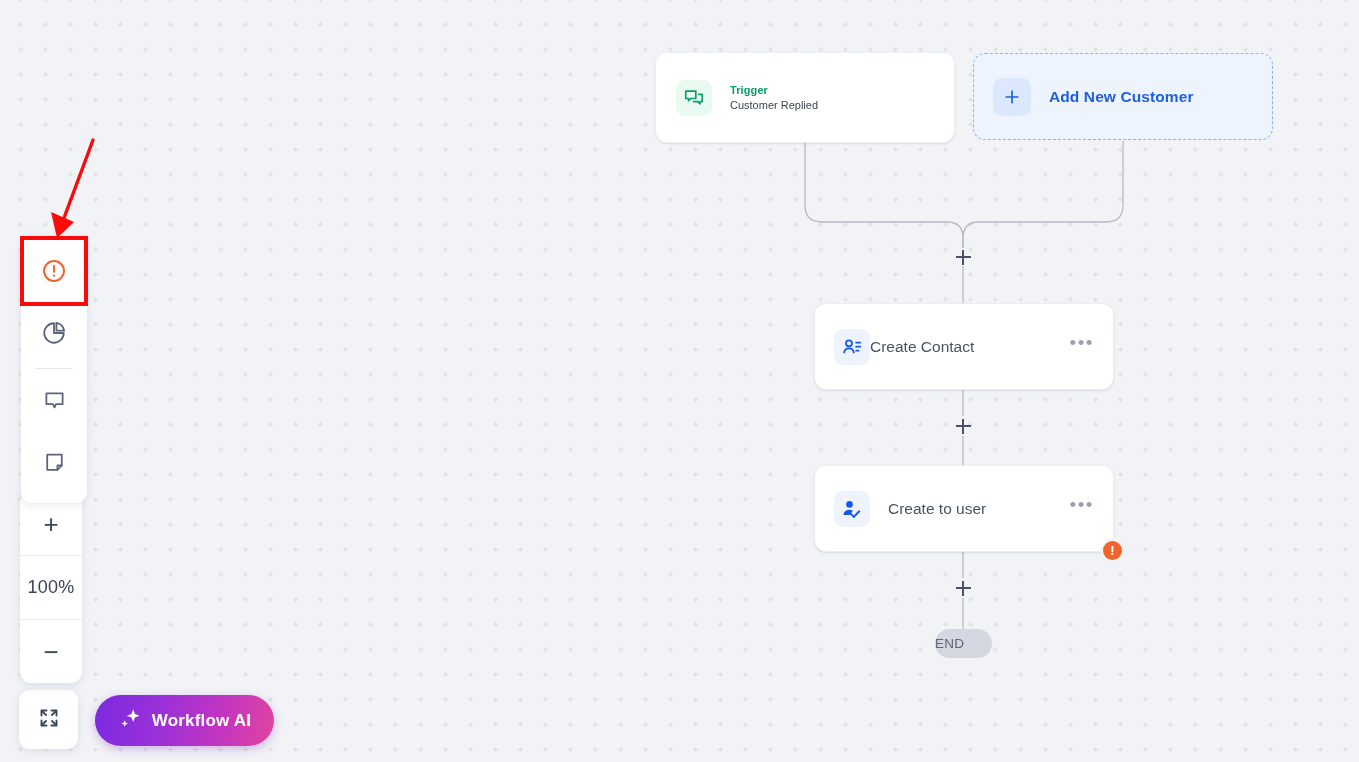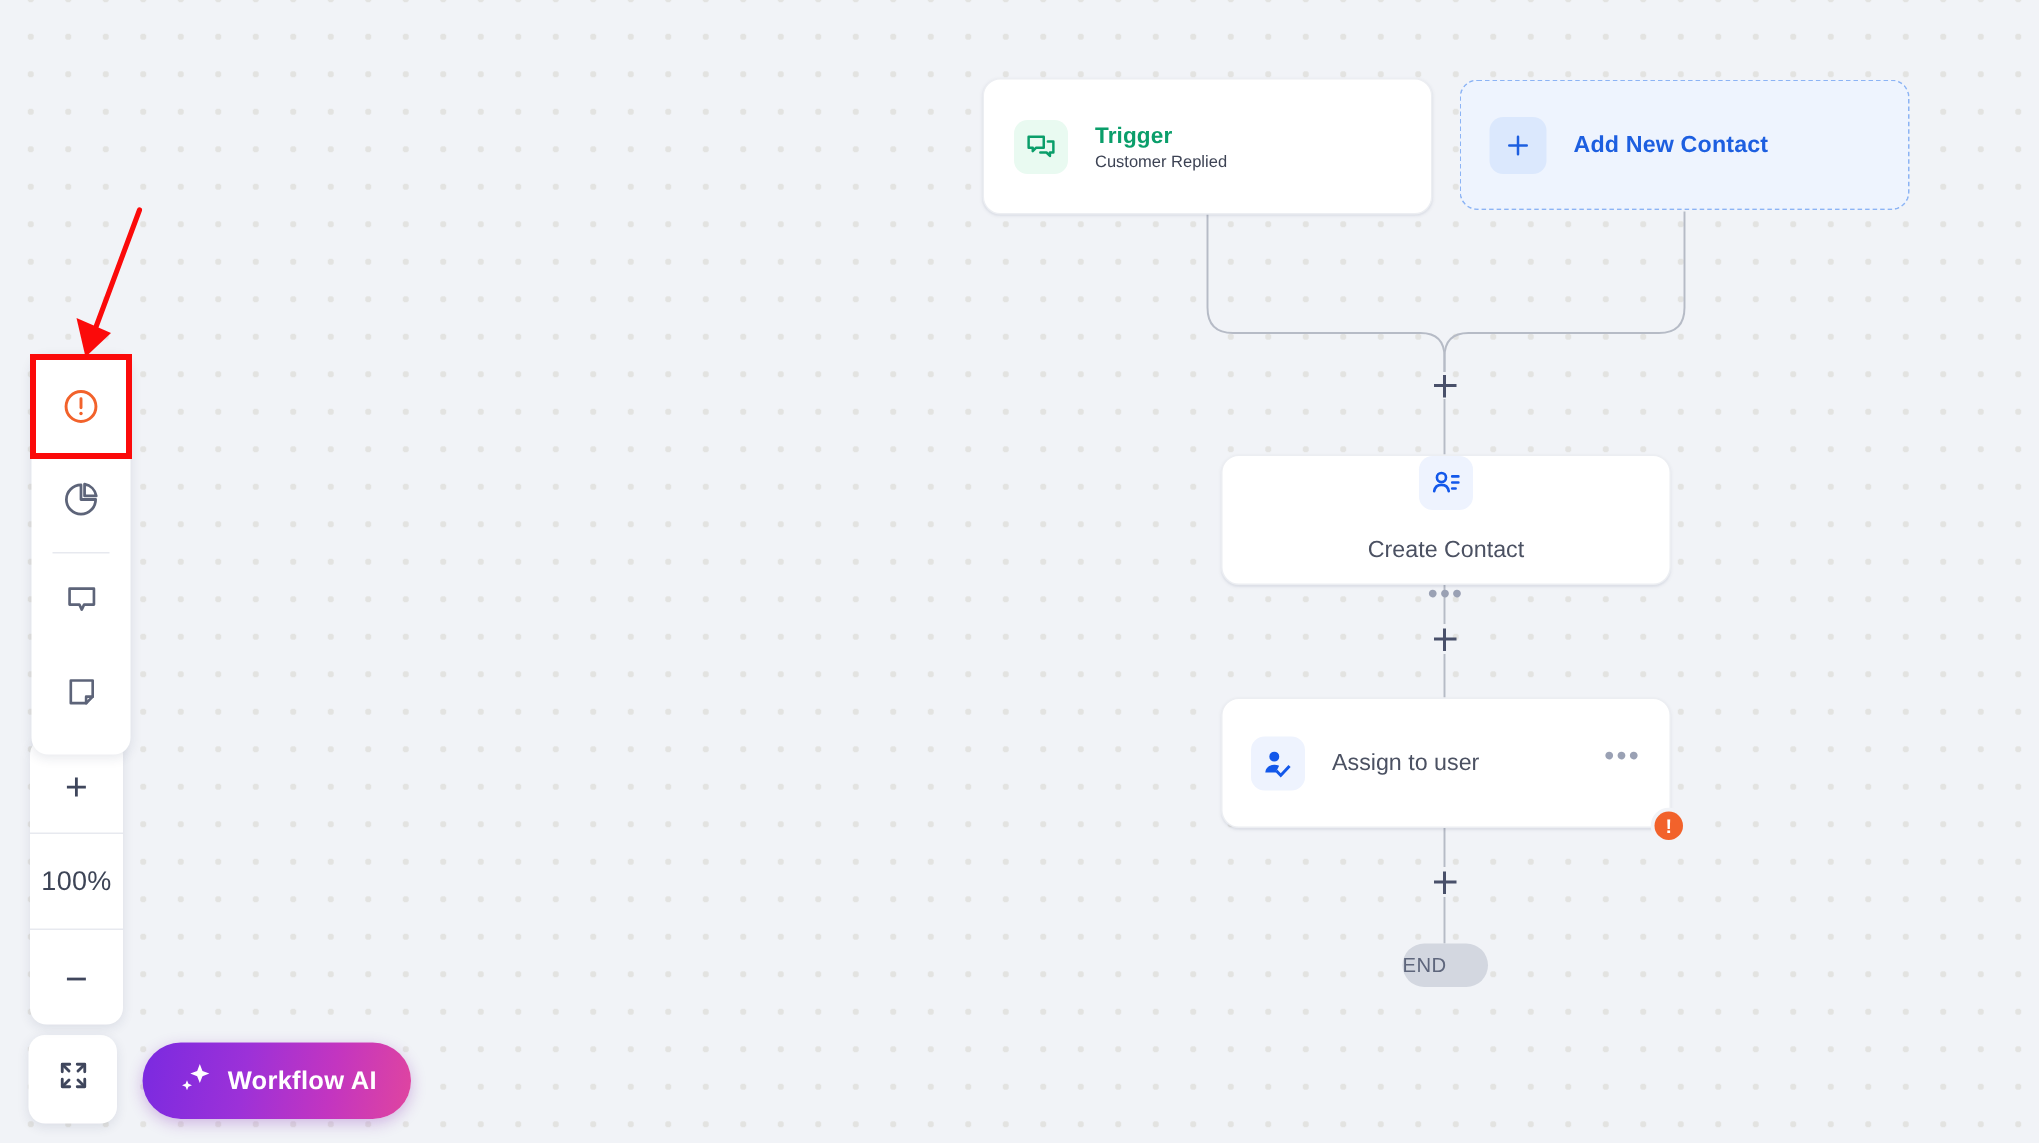--- a/index.html
+++ b/index.html
@@ -58,21 +58,21 @@
     top: 52px;
     width: 300px;
     height: 91px;
     padding: 0 20px;
     gap: 18px;
   }
   #trigger-card .node-icon-box { background: #e9faf1; }
   .trigger-text { display: flex; flex-direction: column; gap: 3px; }
   .trigger-kicker {
     color: #0a9e6a;
-    font-size: 15px;
+    font-size: 11px;
     font-weight: bold;
     letter-spacing: .1px;
   }
   .trigger-name {
     color: #3d4354;
     font-size: 11px;
   }
 
   
   #add-trigger-card {
@@ -103,22 +103,20 @@
     letter-spacing: .1px;
   }
 
   
   #create-contact-card {
     left: 814px;
     top: 303px;
     width: 300px;
     height: 87px;
     padding: 0 19px;
-    gap: 18px;
-    flex-direction: column;
   }
   #assign-user-card {
     left: 814px;
     top: 465px;
     width: 300px;
     height: 87px;
     padding: 0 19px;
     gap: 18px;
   }
   .action-icon-box { background: #eef3fe; }
@@ -346,21 +344,21 @@
       <div class="trigger-name">Customer Replied</div>
     </div>
   </div>
 
   <div id="add-trigger-card">
     <div class="node-icon-box">
       <svg width="20" height="20" viewBox="0 0 24 24" fill="none" stroke="#1d5fe0" stroke-width="2" stroke-linecap="round">
         <path d="M12 5v14M5 12h14"></path>
       </svg>
     </div>
-    <div class="add-trigger-label">Add New Contact</div>
+    <div class="add-trigger-label">Add New Customer</div>
   </div>
 
   <div class="plus-handle" style="left:952px; top:246px;"></div>
   <div class="plus-handle" style="left:952px; top:415px;"></div>
   <div class="plus-handle" style="left:952px; top:577px;"></div>
 
   <div class="node-card" id="create-contact-card">
     <div class="node-icon-box action-icon-box">
       <svg width="22" height="22" viewBox="0 0 24 24" fill="none" stroke="#1358ea" stroke-width="1.9" stroke-linecap="round" stroke-linejoin="round">
         <circle cx="8.7" cy="8" r="3.3"></circle>
@@ -373,21 +371,21 @@
   </div>
 
   <div class="node-card" id="assign-user-card">
     <div class="node-icon-box action-icon-box">
       <svg width="22" height="22" viewBox="0 0 24 24" fill="#1358ea">
         <circle cx="9.3" cy="7" r="3.6"></circle>
         <path d="M2.8 18.6c0-3.4 2.9-5.7 6.5-5.7 1.3 0 2.5.3 3.5.8l-2.4 4.9H2.8z"></path>
         <path d="M11.6 16.5l2.4 2.6 5.6-6 1.6 1.5-7.2 7.6-4-4.2z"></path>
       </svg>
     </div>
-    <div class="action-label">Assign to user</div>
+    <div class="action-label">Create to user</div>
     <div class="dots-menu">•••</div>
     <div class="error-badge">
       <span>!</span>
     </div>
   </div>
 
   <div id="end-node">
     <span>END</span>
   </div>
 

